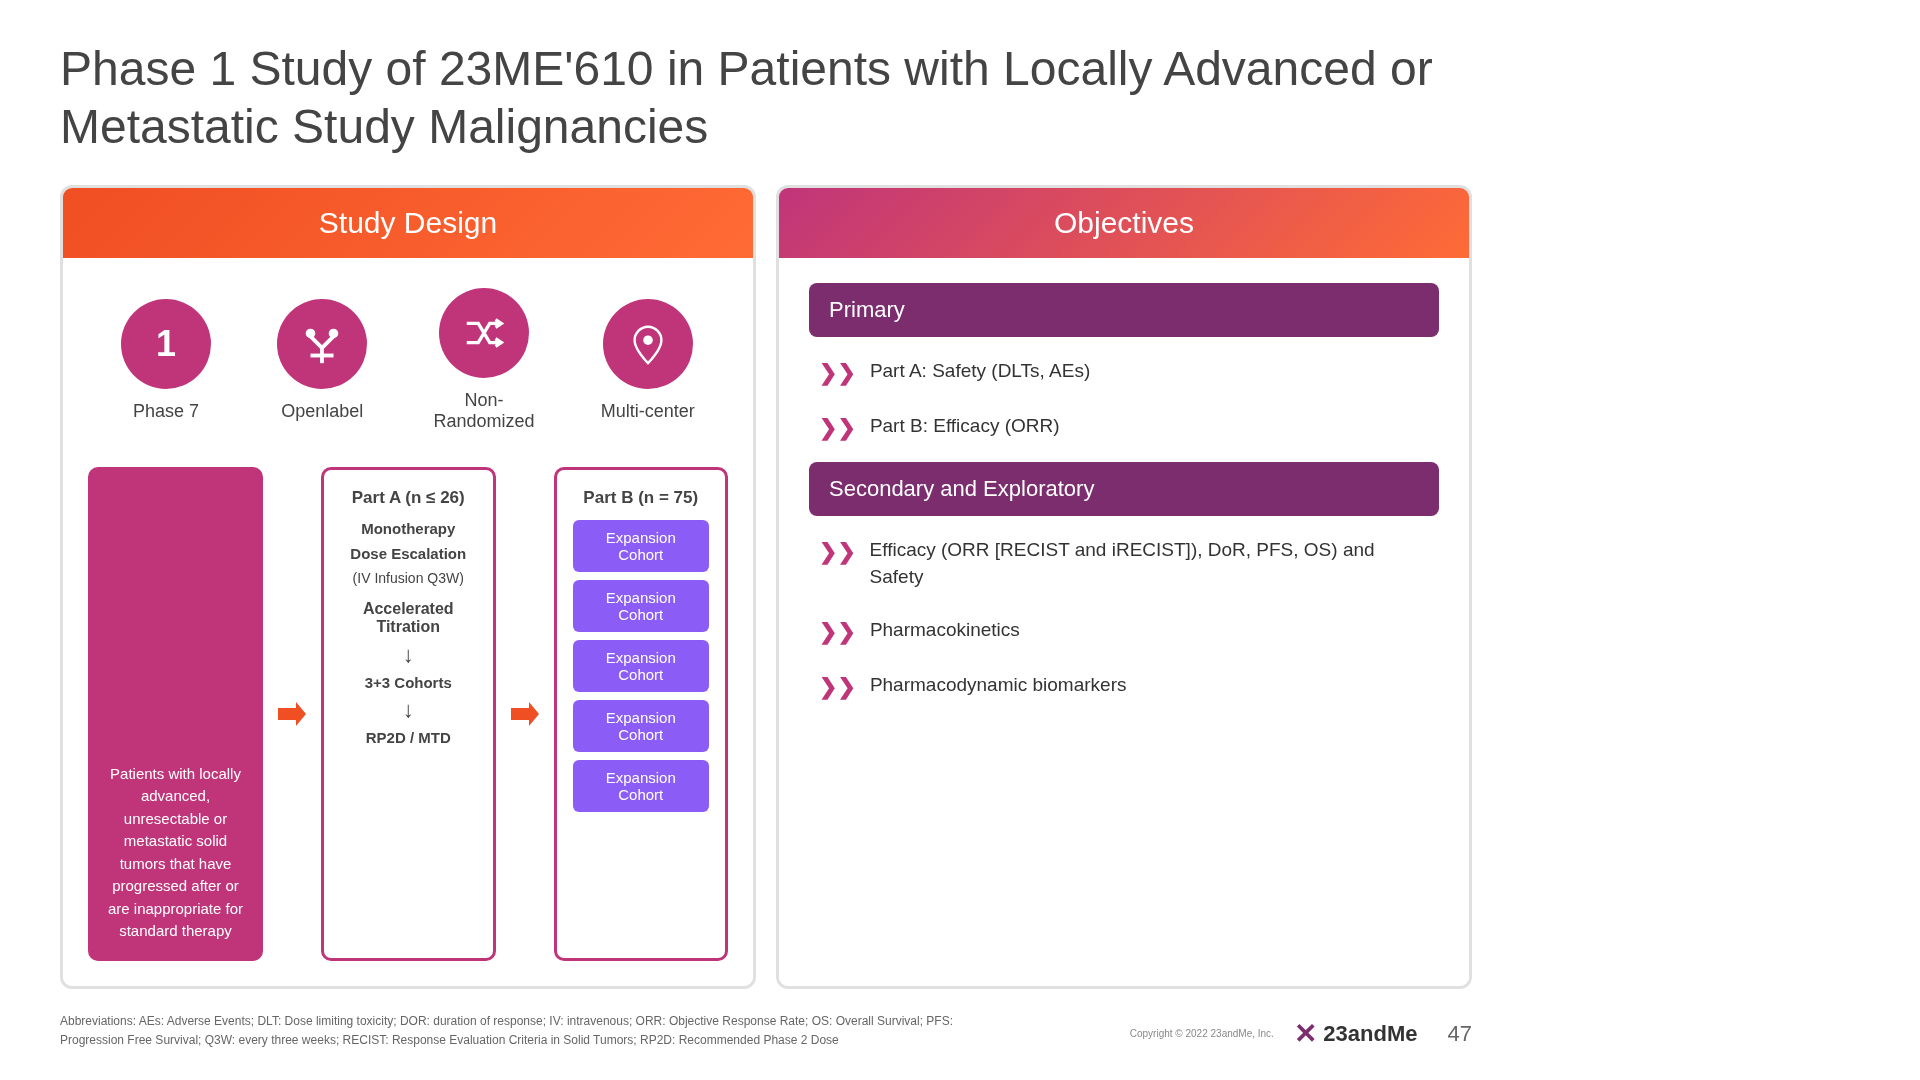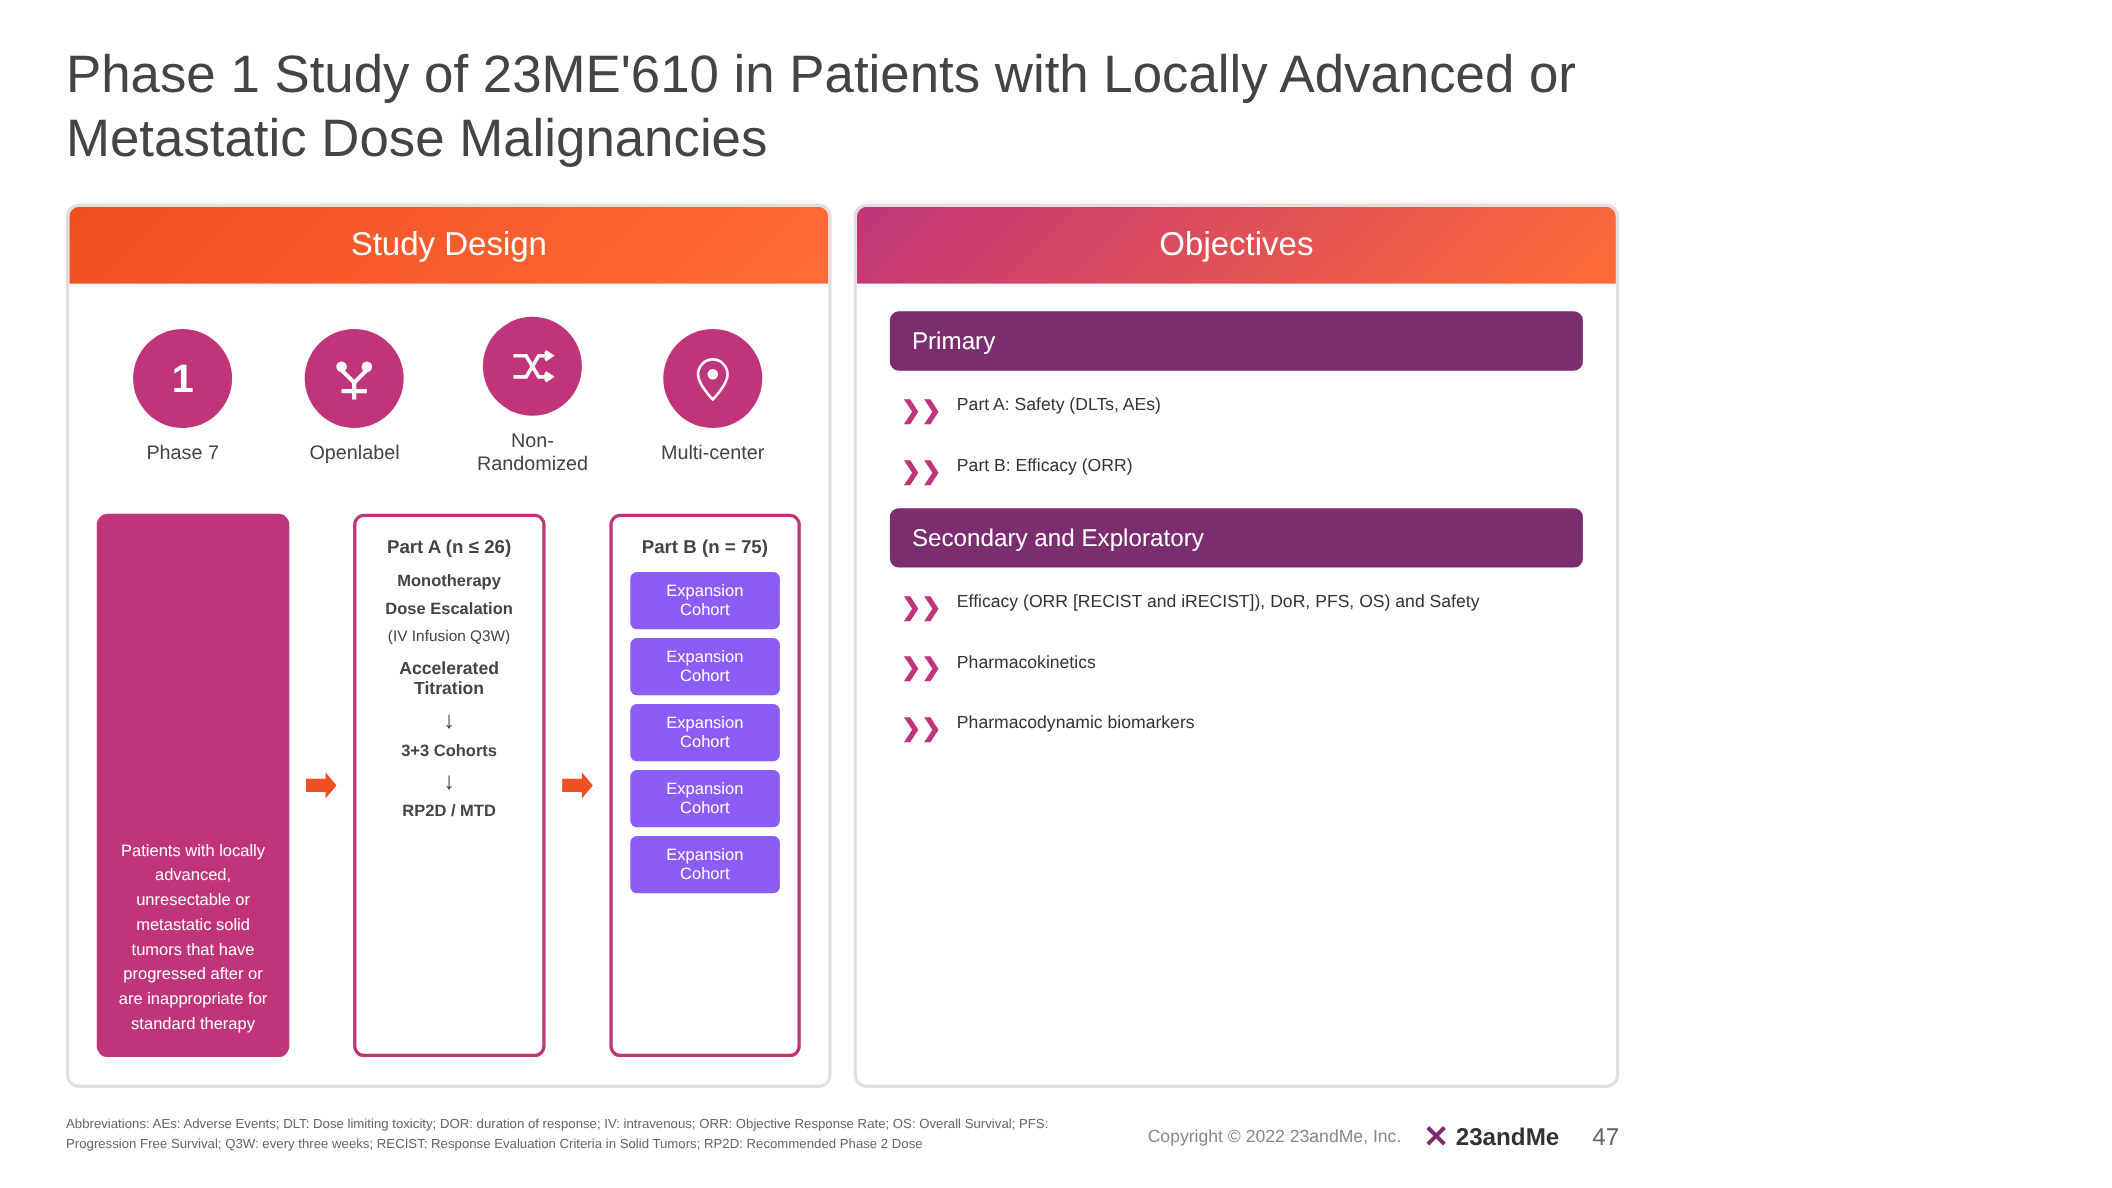--- a/index.html
+++ b/index.html
@@ -257,21 +257,21 @@
 
     .double-chevron {
       color: #c0357a;
       font-size: 22px;
       font-weight: bold;
       min-width: 25px;
       margin-top: 2px;
     }
 
     .obj-item-text {
-      font-size: 16px;
+      font-size: 19px;
       color: #333;
       line-height: 1.4;
     }
 
     
     .footer {
       display: flex;
       justify-content: space-between;
       align-items: flex-end;
       margin-top: 15px;
@@ -285,21 +285,21 @@
       line-height: 1.6;
     }
 
     .footer-right {
       display: flex;
       align-items: center;
       gap: 20px;
     }
 
     .footer-copyright {
-      font-size: 16px;
+      font-size: 10px;
       color: #888;
       margin-left: 35px;
     }
 
     .footer-logo {
       display: flex;
       align-items: center;
       gap: 6px;
     }
 
@@ -322,21 +322,21 @@
       fill: white;
     }
   </style>
 </head>
 <body>
 
 <div class="page-container">
 
   <div class="page-title">
     <span>Phase 1 Study of 23ME'610 in Patients with Locally Advanced or</span><br>
-    <span>Metastatic Dose Malignancies</span>
+    <span>Metastatic Study Malignancies</span>
   </div>
 
   <div class="main-content">
 
     <div class="study-design-panel">
       <div class="panel-header-orange">
         <h2>Study Design</h2>
       </div>
       <div class="study-design-body">
 

